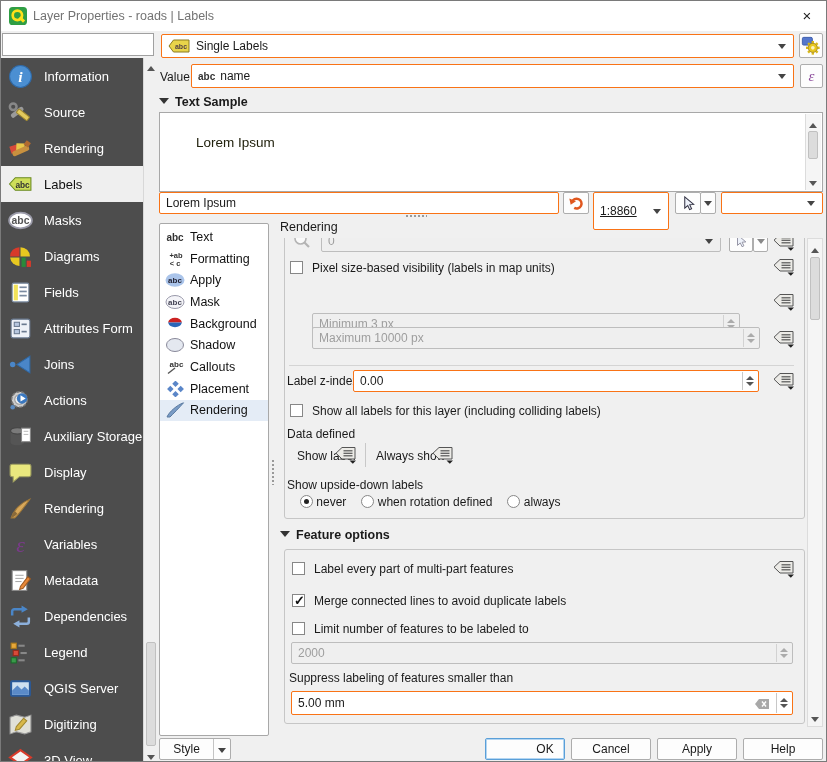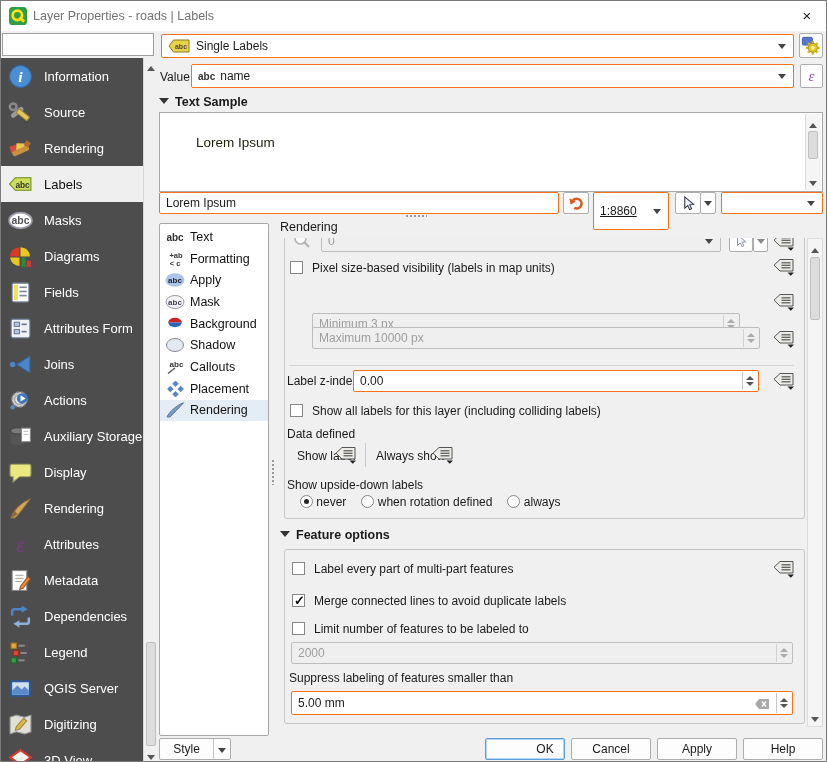--- a/index.html
+++ b/index.html
@@ -238,21 +238,21 @@
           </svg>
         </span>
         <span class="side-label">Rendering</span>
       </div>
       <div class="side-item">
         <span class="sicon">
           <svg viewBox="0 0 24 24">
             <text x="12" y="19" font-size="21" font-family="serif" font-style="italic" fill="#7a3a8a" text-anchor="middle">ε</text>
           </svg>
         </span>
-        <span class="side-label">Attributes</span>
+        <span class="side-label">Variables</span>
       </div>
       <div class="side-item">
         <span class="sicon">
           <svg viewBox="0 0 24 24">
             <rect x="4" y="2.5" width="14" height="19" fill="#fff" stroke="#8a8a8a"></rect>
             <line x1="7" y1="7" x2="15" y2="7" stroke="#aaa"></line>
             <line x1="7" y1="10" x2="15" y2="10" stroke="#aaa"></line>
             <line x1="7" y1="13" x2="13" y2="13" stroke="#aaa"></line>
             <path d="M12 17.5 L19 8.5 L21.5 10.5 L14.5 19.5 L11.2 20.6 Z" fill="#e8893a" stroke="#a05a20"></path>
           </svg>

